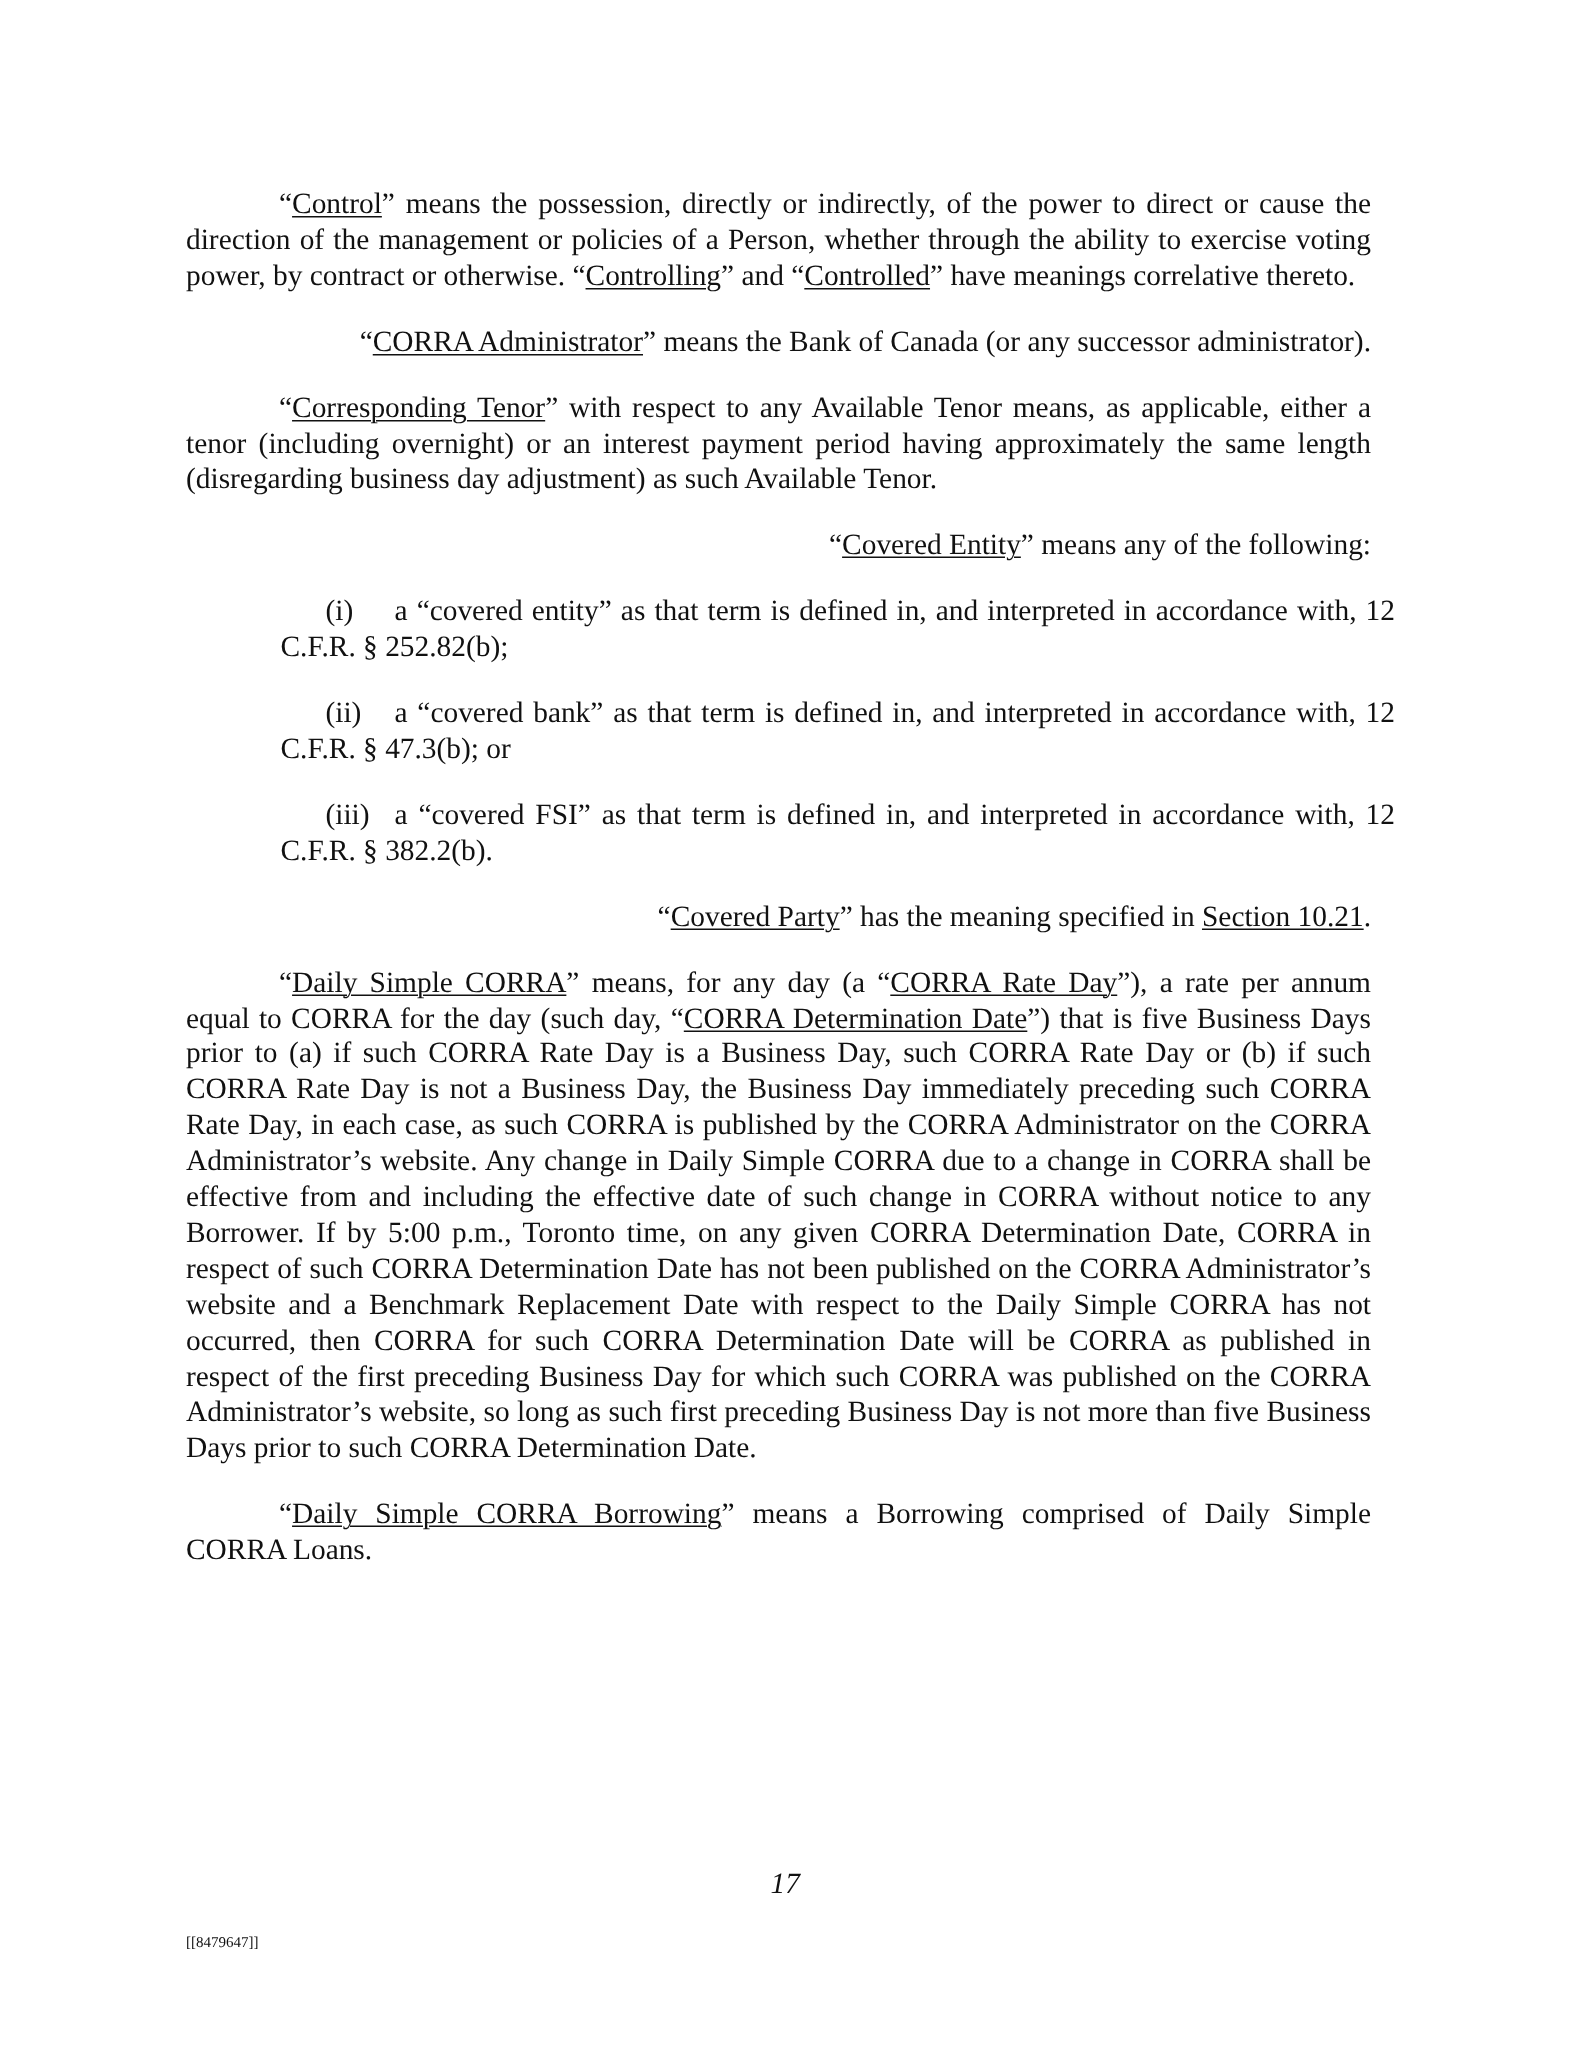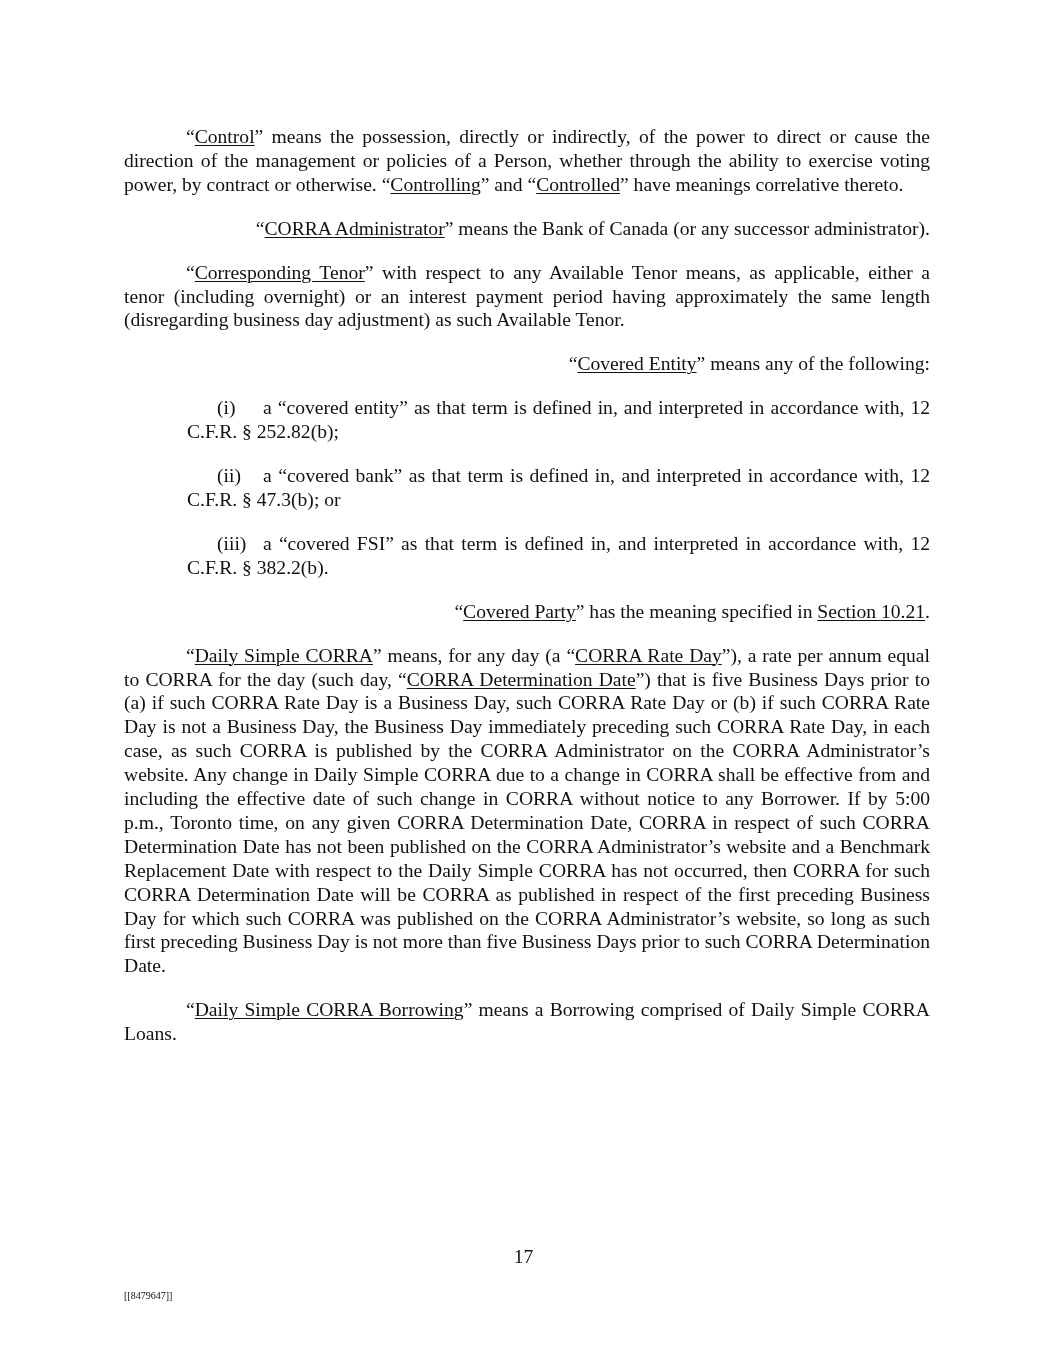--- a/index.html
+++ b/index.html
@@ -17,21 +17,21 @@
     }
     .page-body {
       position: absolute;
       left: 124px;
       top: 125px;
       width: 806px;
       font-size: 19.6px;
       line-height: 23.9px;
     }
     .para {
-      margin: 0 0 20px 0;
+      margin: 0 16px 20px 0;
       text-align: justify;
       text-indent: 62px;
     }
     .para.single {
       text-align: right;
     }
     .sub-para {
       margin: 16px 0 20px 63px;
       text-align: justify;
       text-indent: 30px;
@@ -52,20 +52,21 @@
       text-decoration-thickness: 1px;
       cursor: pointer;
     }
     .page-number {
       position: absolute;
       left: 0;
       width: 1047px;
       top: 1246px;
       text-align: center;
       font-size: 19.6px;
+      font-style: italic;
     }
     .doc-id {
       position: absolute;
       left: 124px;
       top: 1290px;
       font-size: 10px;
       text-align: right;
     }
   </style>
 </head>

